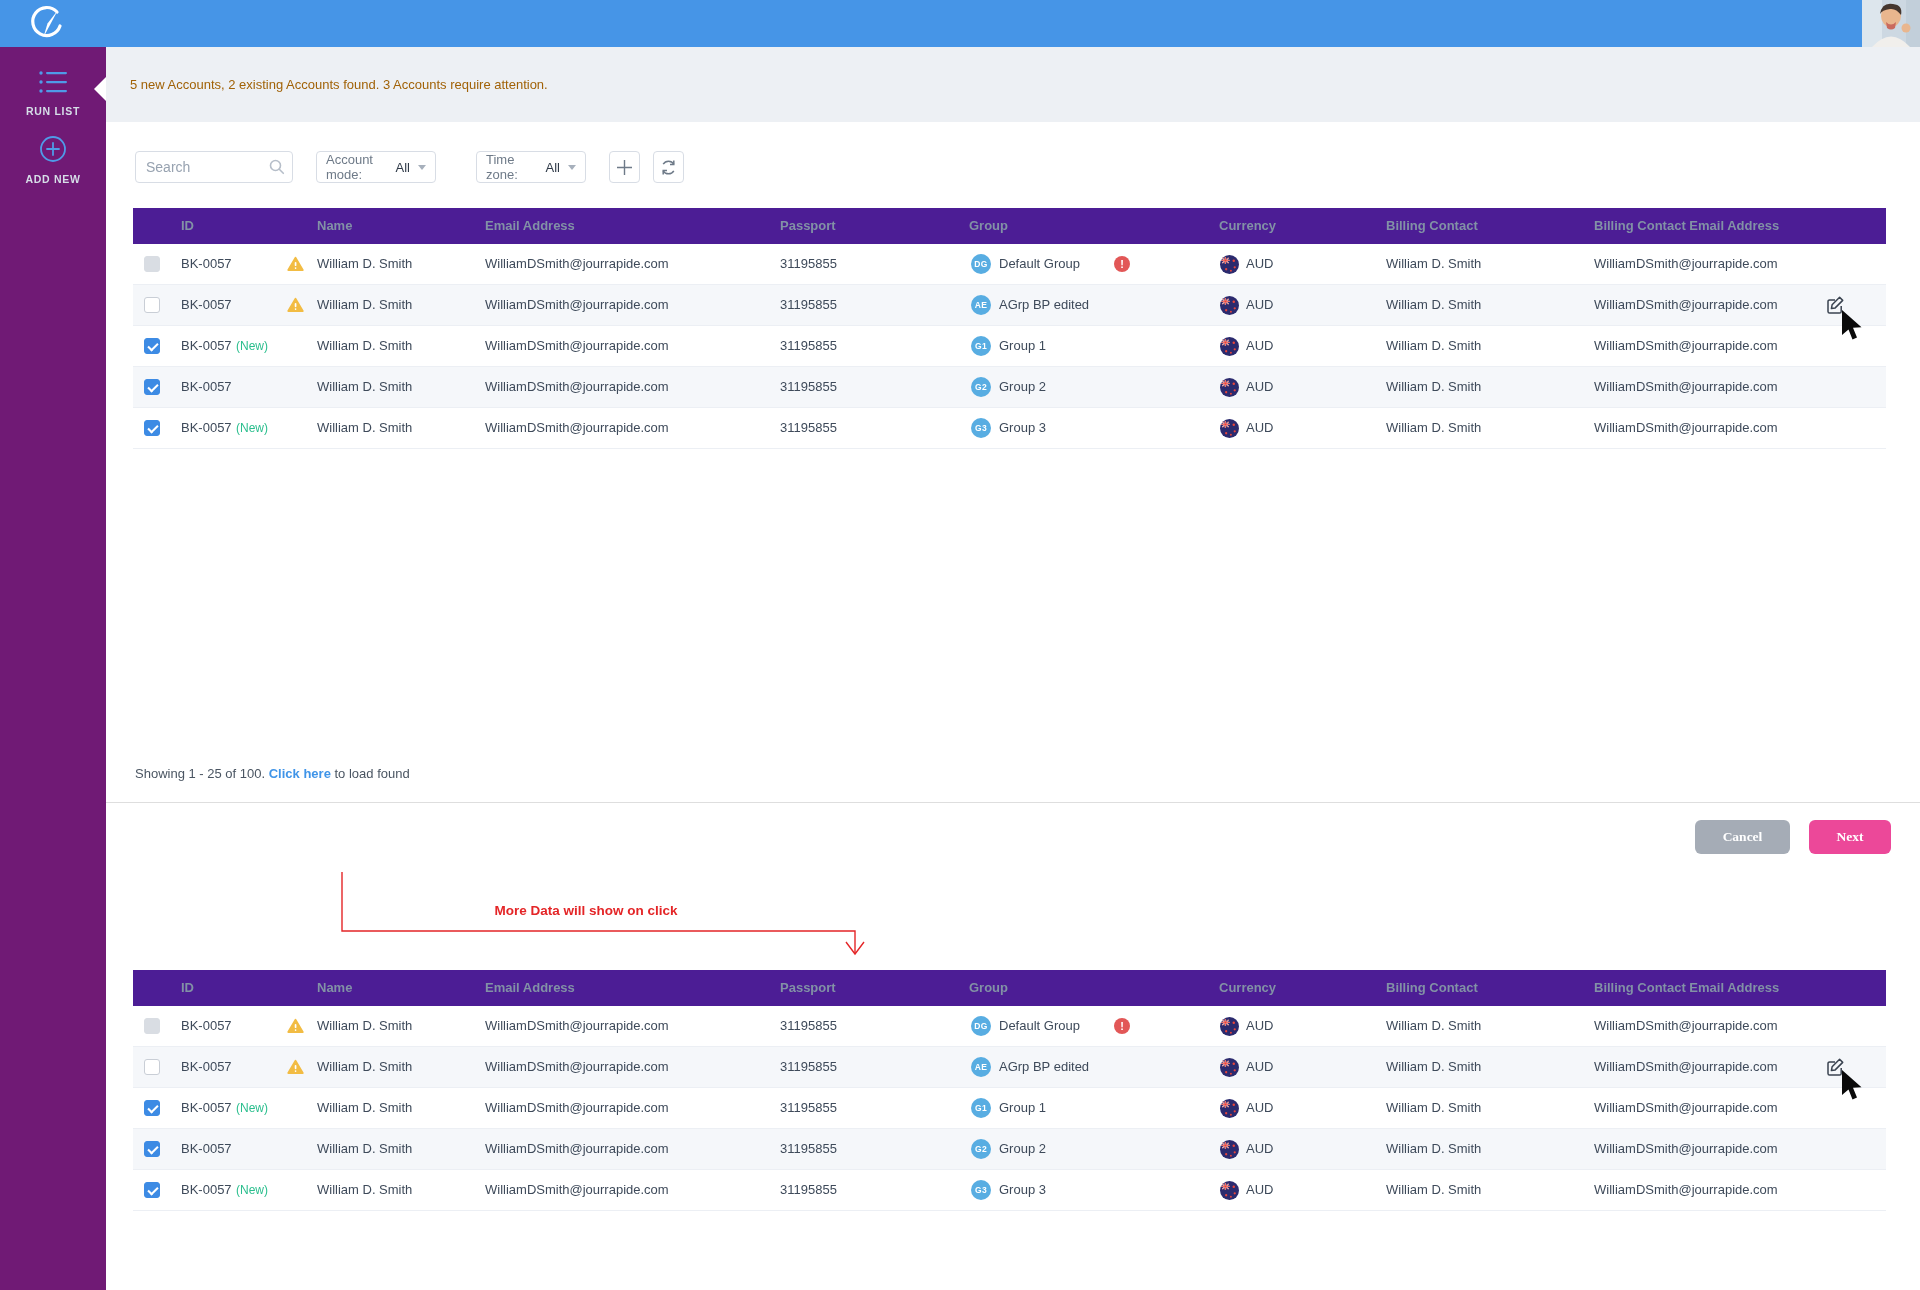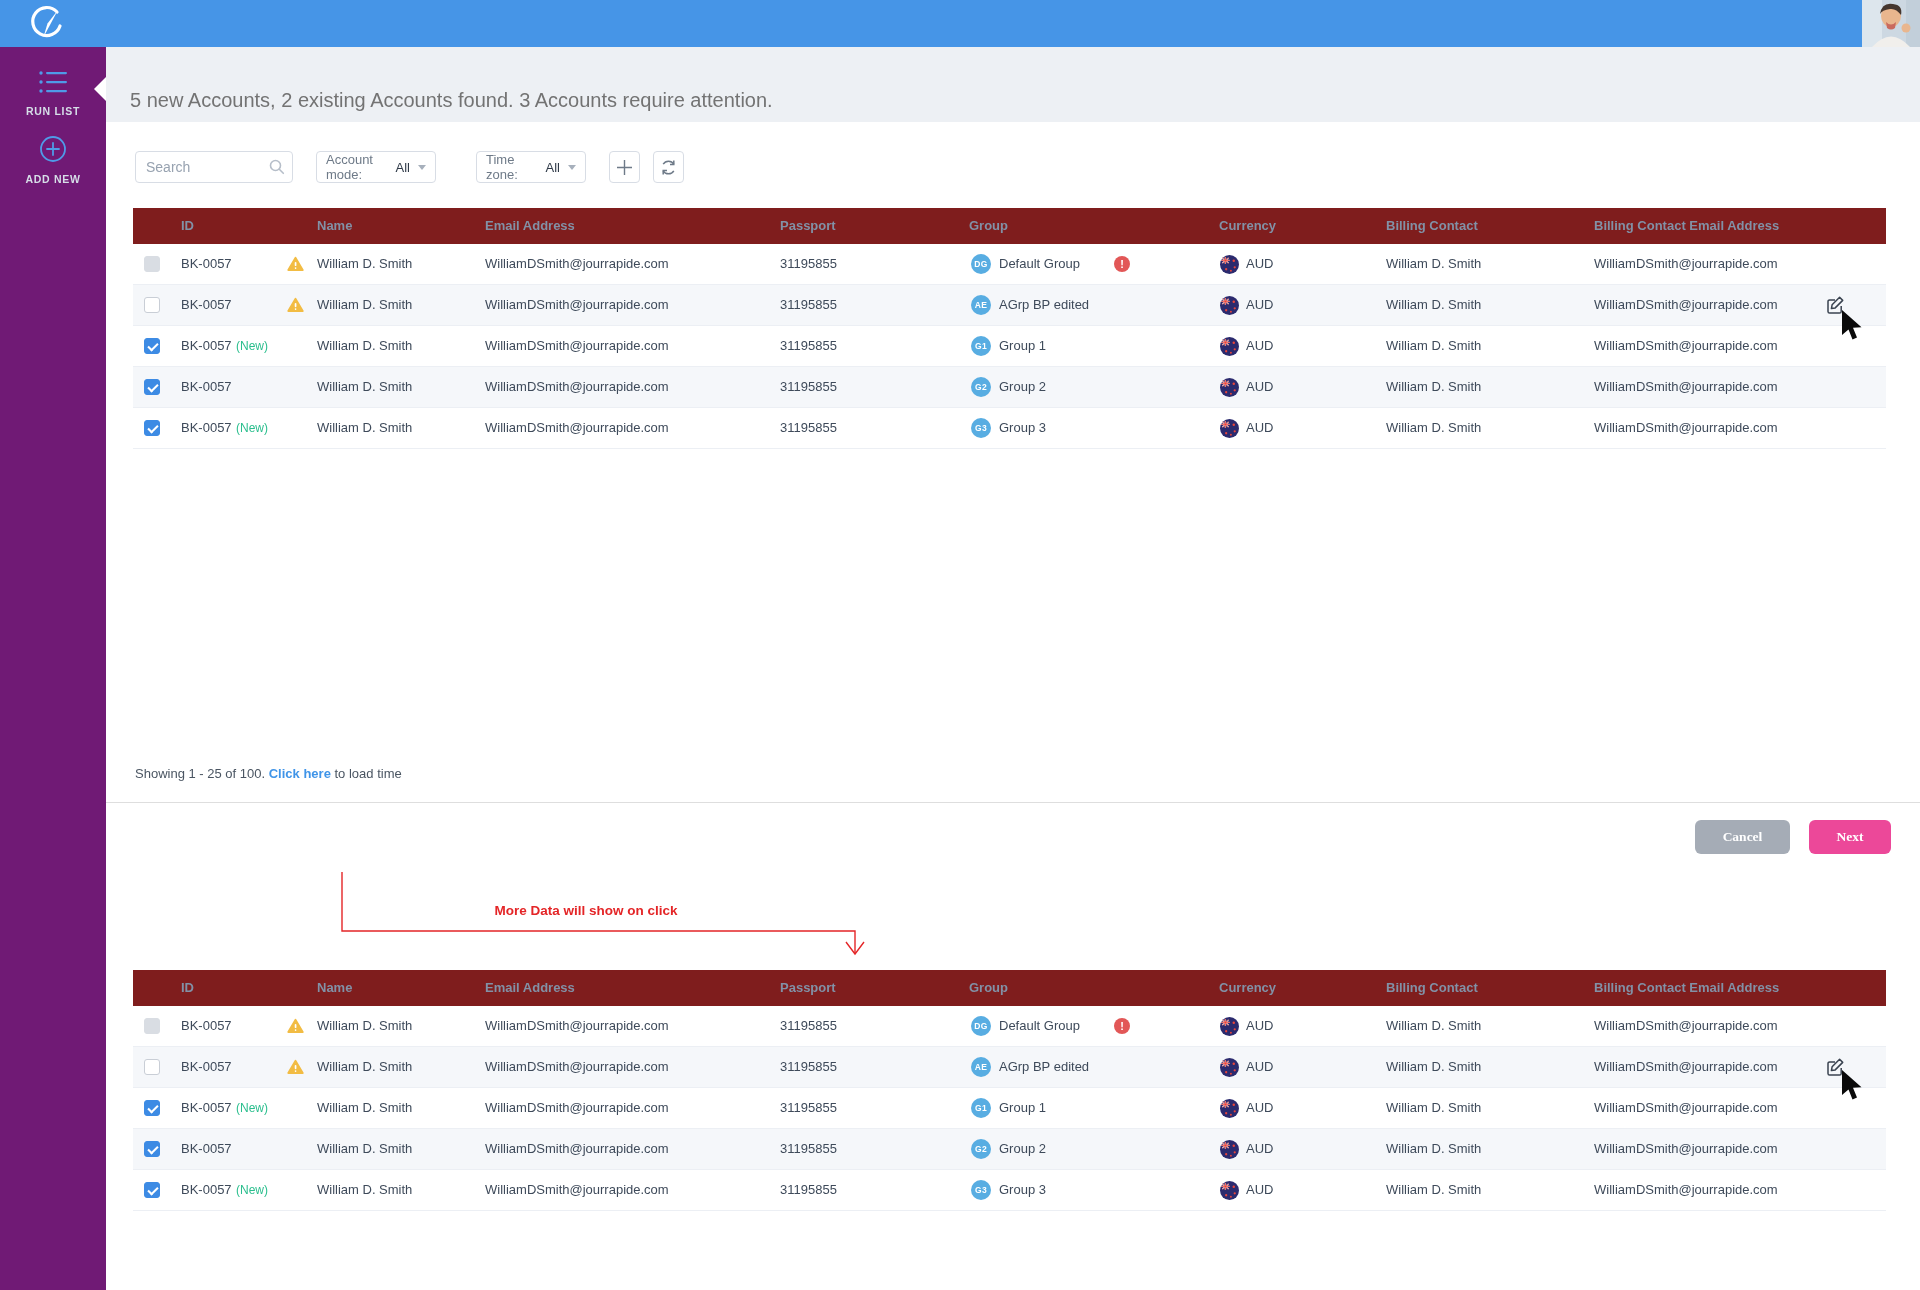--- a/index.html
+++ b/index.html
@@ -14,21 +14,21 @@
   
   .sidebar{position:absolute;left:0;top:47px;width:106px;height:1243px;background:#701a75;}
   .nav-item{position:absolute;left:0;width:106px;text-align:center;cursor:pointer;}
   .nav-item .icon{display:block;margin:0 auto 6px;}
   .nav-label{display:block;font-size:10.5px;font-weight:700;letter-spacing:.7px;color:#d6dee8;}
   .nav-run{top:22px;}
   .nav-add{top:88px;}
 
   
   .banner{position:absolute;left:106px;top:47px;width:1814px;height:75px;background:#edf0f4;}
-  .banner-msg{position:absolute;left:24px;top:16px;line-height:75px;font-size:20px;color:#737373;}
+  .banner-msg{position:absolute;left:24px;top:0;line-height:75px;font-size:13px;color:#a16207;}
   .notch{position:absolute;left:-12px;top:30px;width:0;height:0;
          border-top:12px solid transparent;border-bottom:12px solid transparent;border-right:12px solid #ffffff;}
 
   
   .search-box{position:absolute;left:135px;top:151px;width:158px;height:32px;}
   .search-box input{width:100%;height:100%;box-sizing:border-box;border:1px solid #d8dde5;border-radius:4px;
          padding:0 30px 0 10px;font:14px "Liberation Sans",sans-serif;color:#3e4a5a;outline:none;}
   .search-box input::placeholder{color:#97a2b0;}
   .search-icon{position:absolute;right:8px;top:8px;}
   .select{position:absolute;top:151px;height:32px;box-sizing:border-box;border:1px solid #d8dde5;border-radius:4px;
@@ -41,21 +41,21 @@
          border-top:5px solid #a7b0bc;margin-left:8px;}
   .icon-btn{position:absolute;top:151px;width:31px;height:32px;box-sizing:border-box;border:1px solid #d8dde5;
             border-radius:4px;background:#fff;display:flex;align-items:center;justify-content:center;cursor:pointer;}
   .btn-plus{left:609px;}
   .btn-refresh{left:653px;}
 
   
   .table{position:absolute;left:133px;width:1753px;}
   .t1{top:208px;}
   .t2{top:970px;}
-  .thead{position:relative;height:36px;background:#7f1d1d;}
+  .thead{position:relative;height:36px;background:#4c1d95;}
   .hcell{position:absolute;top:0;line-height:36px;font-size:13px;font-weight:700;color:#8291a6;white-space:nowrap;}
   .c-id{left:48px;}.c-name{left:184px;}.c-email{left:352px;}.c-passport{left:647px;}
   .c-group{left:836px;}.c-currency{left:1086px;}.c-billing{left:1253px;}.c-bemail{left:1461px;}
   .row{position:relative;height:41px;border-bottom:1px solid #eceff4;box-sizing:border-box;background:#fff;}
   .row:nth-child(even){background:#f5f7fa;}
   .cell{position:absolute;top:0;line-height:40px;font-size:13px;color:#3e4a5a;white-space:nowrap;}
   .cell-id{left:48px;}.cell-name{left:184px;}.cell-email{left:352px;}.cell-passport{left:647px;}
   .cell-group{left:866px;}.cell-currency{left:1113px;}.cell-billing{left:1253px;}.cell-bemail{left:1461px;}
   .new{left:103px;color:#2abe8d;font-size:12px;}
   .checkbox{position:absolute;left:11px;top:12px;width:16px;height:16px;border-radius:3px;box-sizing:border-box;
@@ -365,21 +365,21 @@
     <span class="cell cell-billing">William D. Smith</span>
     <span class="cell cell-bemail">WilliamDSmith@jourrapide.com</span>
 
   </div>
       </div>
   </section>
 
   <span class="showing">
     <span>Showing 1 - 25 of 100.</span>
     <span class="link">Click here</span>
-    <span>to load time</span>
+    <span>to load found</span>
   </span>
 
   <div class="divider"></div>
 
   <button class="btn btn-cancel">Cancel</button>
   <button class="btn btn-next">Next</button>
 
   <svg class="ann-svg" width="532" height="90" viewBox="0 0 532 90">
     <g stroke="#e42527" stroke-width="1.4" fill="none">
       <path d="M6 0 V59 H519 V82"></path>

